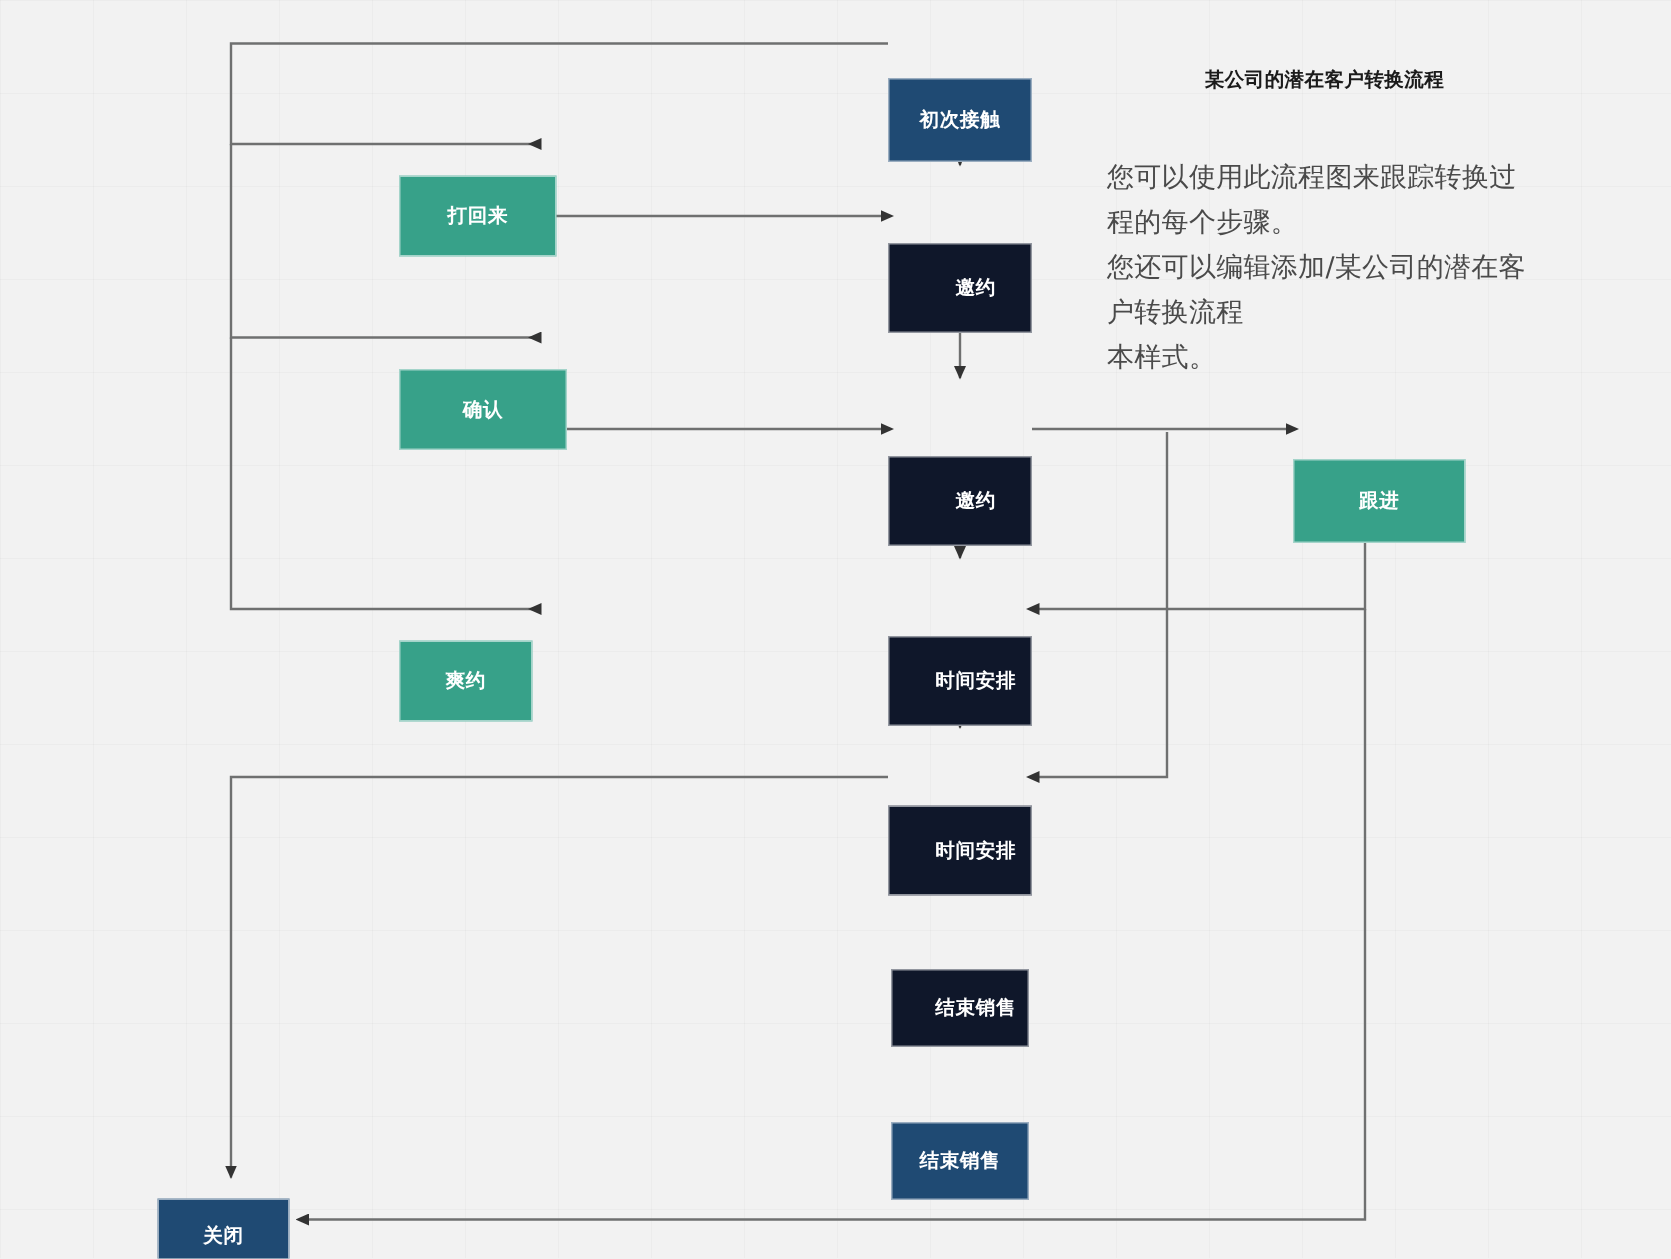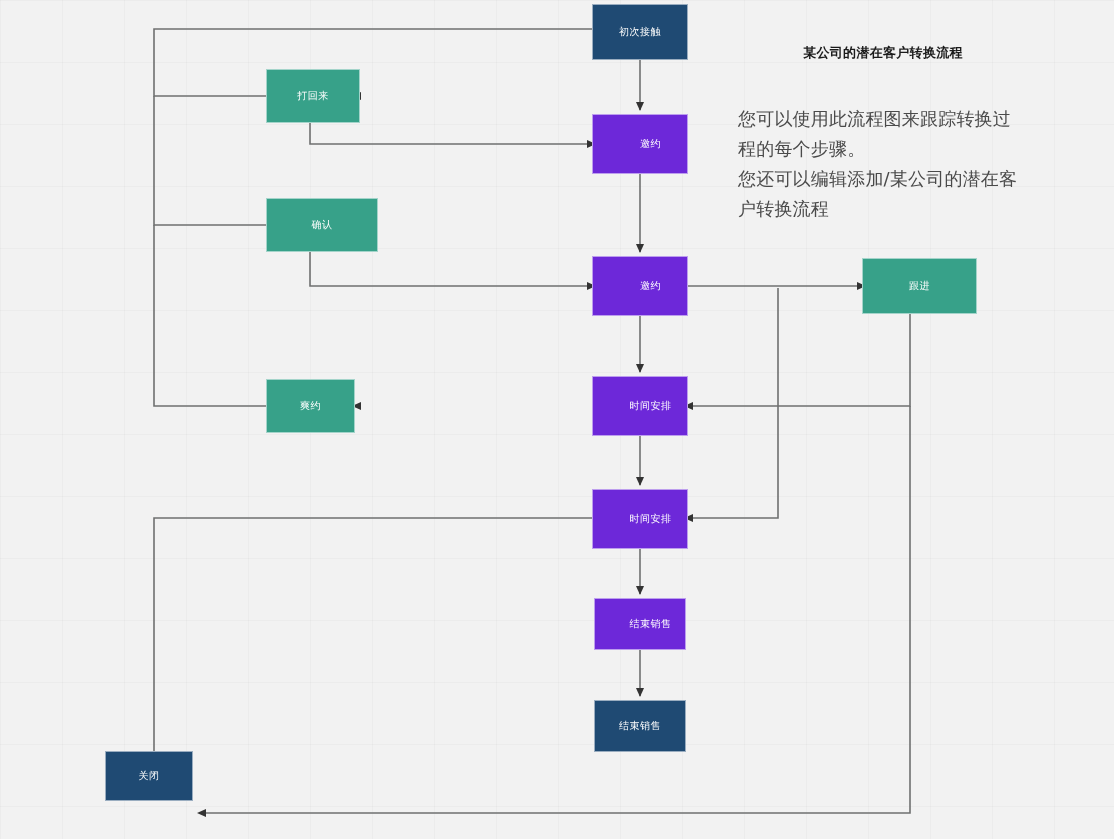--- a/index.html
+++ b/index.html
@@ -15,28 +15,29 @@
       linear-gradient(to right, rgba(0,0,0,0.022) 1px, transparent 1px),
       linear-gradient(to bottom, rgba(0,0,0,0.022) 1px, transparent 1px);
     background-size:62px 62px;
     pointer-events:none;
   }
   #edges{position:absolute;left:0;top:0;width:1114px;height:839px;}
   .node{
     position:absolute;
     display:flex;align-items:center;justify-content:center;
     color:#ffffff;
-    font-size:10px;
-    font-weight:400;
+    font-size:13px;
+    font-weight:700;
     letter-spacing:.5px;
     box-sizing:border-box;
     border:1px solid rgba(255,255,255,.55);
+    margin-top:48px;
   }
   .n-navy{background:#1f4a73;}
-  .n-orange{background:#6d28d9;padding-left:21px;}
+  .n-orange{background:#0f172a;padding-left:21px;}
   .n-green{background:#37a189;}
 
   #sidepanel{position:absolute;left:738px;top:44px;width:290px;}
   #panel-title{
     font-size:13px;font-weight:700;color:#1b1b1b;
     text-align:center;letter-spacing:.3px;margin:0 0 42px 0;
   }
   .panel-line{
     font-size:18px;color:#4a4a4a;line-height:30px;
     letter-spacing:.2px;margin:0;
@@ -78,21 +79,21 @@
         <path d="M 592 518 L 154 518 L 154 785" fill="none" stroke="#6f7070" stroke-width="1.6" marker-end="url(#ar-down)"></path>
         <path d="M 640 549 L 640 594" fill="none" stroke="#6f7070" stroke-width="1.6" marker-end="url(#ar-down)"></path>
         <path d="M 640 650 L 640 696" fill="none" stroke="#6f7070" stroke-width="1.6" marker-end="url(#ar-down)"></path>
       </g>
   </svg>
 
   <div id="node-layer">
       <div class="node n-navy" style="left: 592px; top: 4px; width: 96px; height: 56px;">
         <span>初次接触</span>
       </div>
-      <div class="node n-green" style="left: 266px; top: 69px; width: 94px; height: 54px;">
+      <div class="node n-green" style="left: 266px; top: 69px; width: 105px; height: 54px;">
         <span>打回来</span>
       </div>
       <div class="node n-orange" style="left: 592px; top: 114px; width: 96px; height: 60px;">
         <span>邀约</span>
       </div>
       <div class="node n-green" style="left: 266px; top: 198px; width: 112px; height: 54px;">
         <span>确认</span>
       </div>
       <div class="node n-orange" style="left: 592px; top: 256px; width: 96px; height: 60px;">
         <span>邀约</span>
@@ -117,15 +118,16 @@
       </div>
       <div class="node n-navy" style="left: 105px; top: 751px; width: 88px; height: 50px;">
         <span>关闭</span>
       </div>
     </div>
 
   <div id="sidepanel">
     <h1 id="panel-title">某公司的潜在客户转换流程</h1>
     <p class="panel-line">您可以使用此流程图来跟踪转换过程的每个步骤。</p>
     <p class="panel-line">您还可以编辑添加/某公司的潜在客户转换流程</p>
+    <p class="panel-line">本样式。</p>
   </div>
 
 </div>
 
 </body></html>

